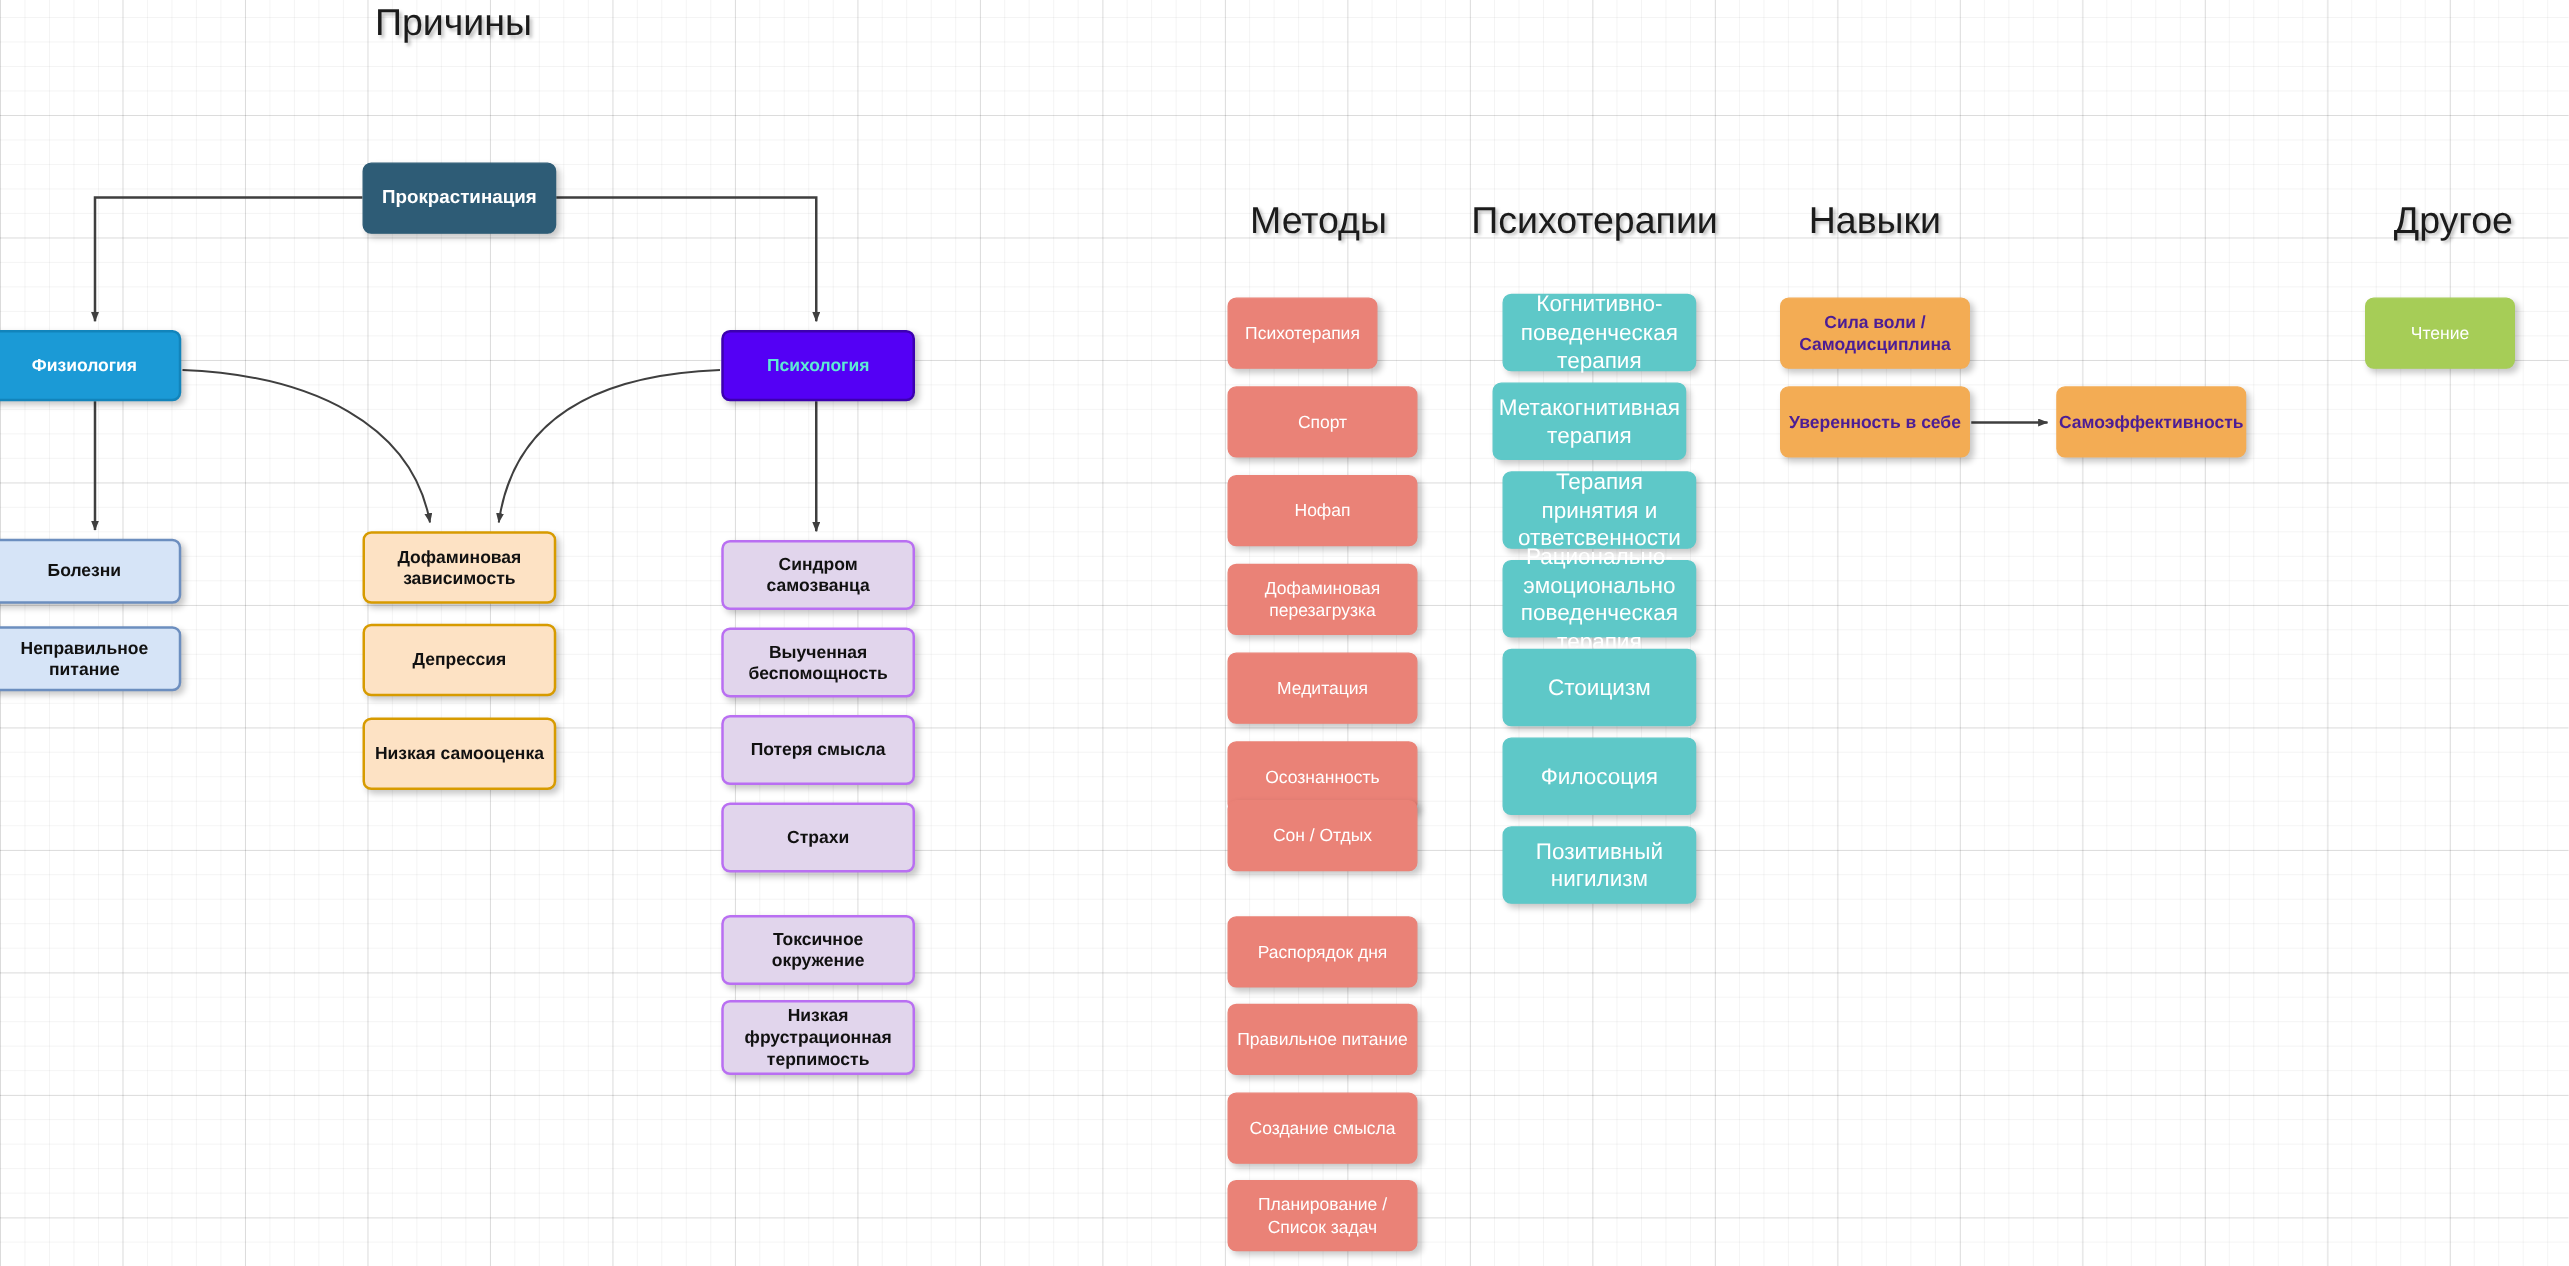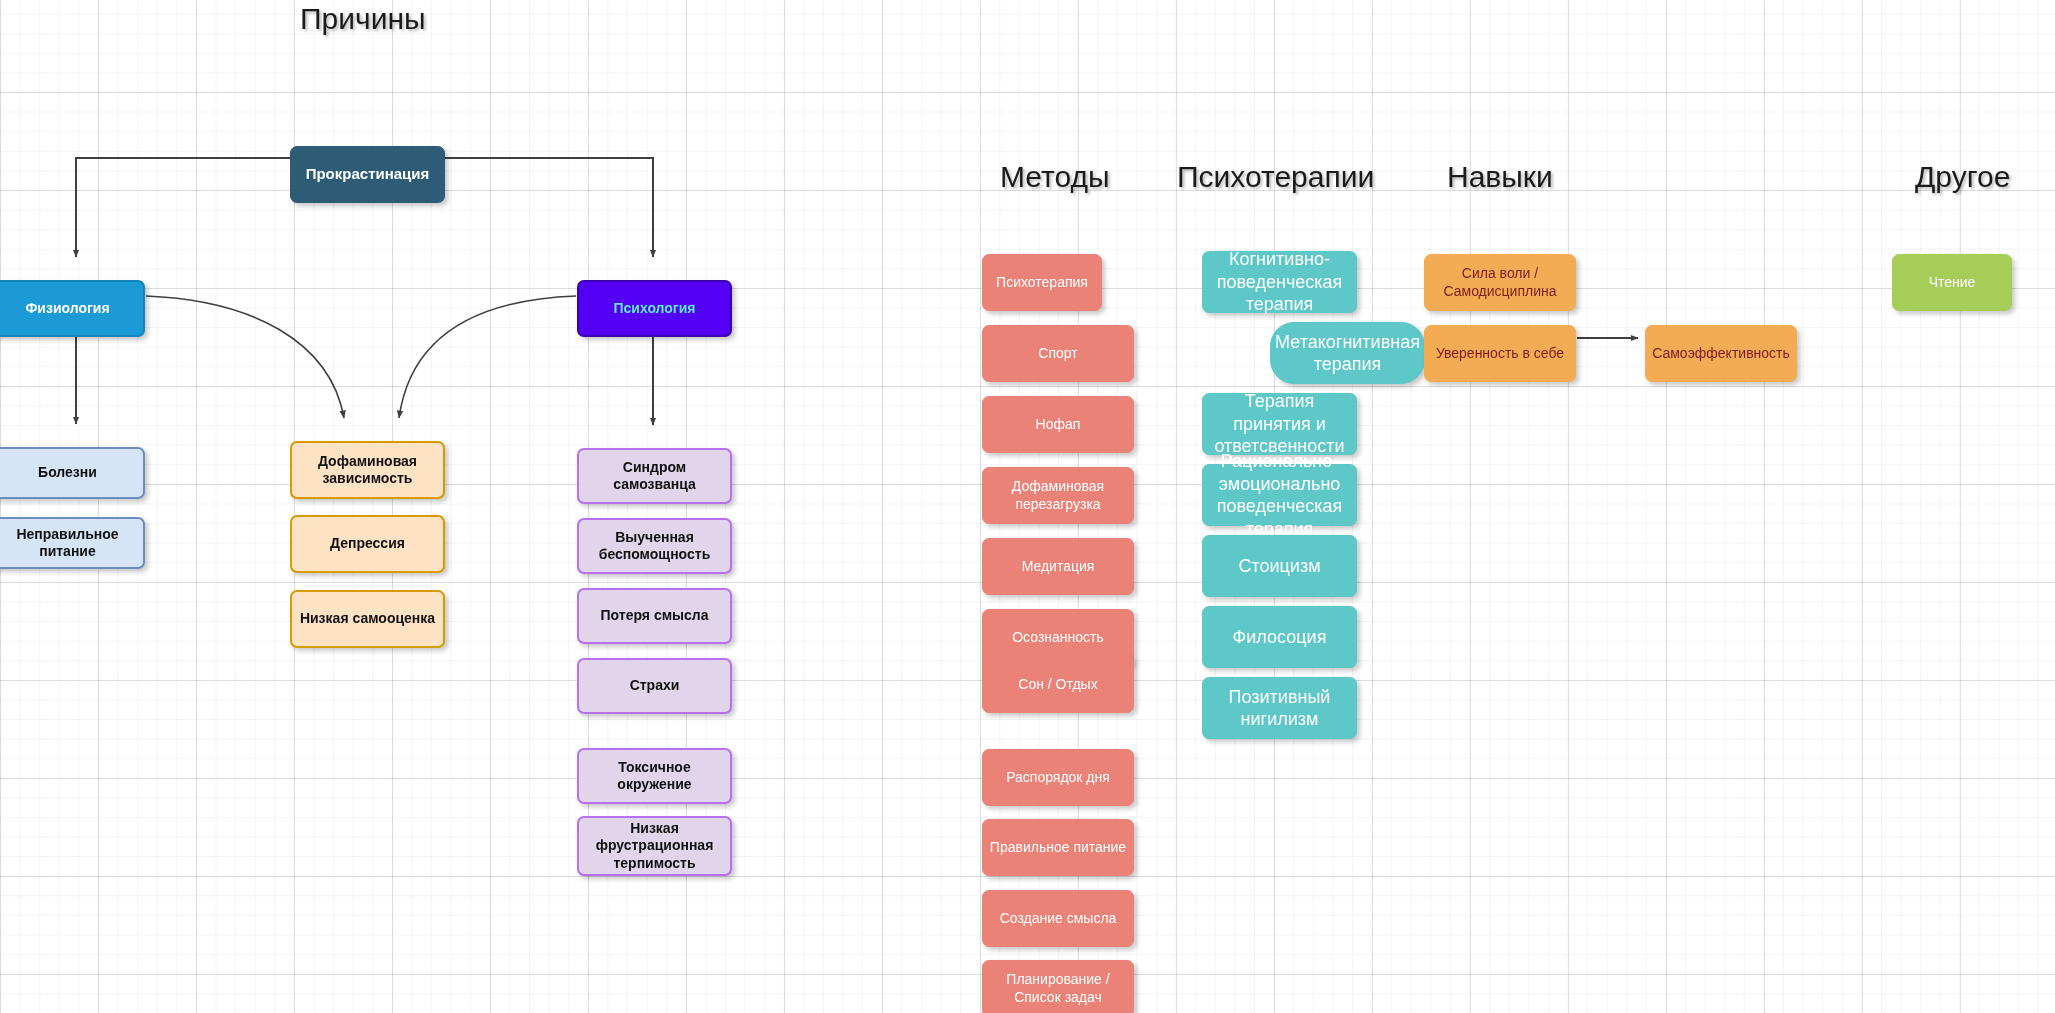--- a/index.html
+++ b/index.html
@@ -36,21 +36,20 @@
     display: flex;
     align-items: center;
     justify-content: center;
     text-align: center;
     border-radius: 7px;
     z-index: 3;
     line-height: 1.25;
     padding: 2px 6px;
     white-space: pre-line;
     box-shadow: 3px 3px 5px rgba(0,0,0,0.22);
-    margin-top: 16px;
   }
   .sect-title {
     position: absolute;
     z-index: 3;
     color: #1b1b1b;
     font-size: 30px;
     font-weight: 400;
     white-space: nowrap;
     text-shadow: 2px 2px 3px rgba(0,0,0,0.28);
   }
@@ -108,22 +107,22 @@
   .n-teal {
     background: #5ec8c8;
     border: 1px solid #5ec8c8;
     color: #ffffff;
     font-weight: normal;
     font-size: 18px;
   }
   .n-amber {
     background: #f3ac54;
     border: 1px solid #f3ac54;
-    color: #7f1d1d;
-    font-weight: normal;
+    color: #4c1d95;
+    font-weight: bold;
     font-size: 14px;
   }
   .n-green {
     background: #a6cd57;
     border: 1px solid #a6cd57;
     color: #ffffff;
     font-weight: normal;
     font-size: 14px;
   }
 </style>
@@ -206,21 +205,21 @@
       <div class="node n-red" style="left: 982px; top: 593px; width: 152px; height: 57px;">Осознанность</div>
       <div class="node n-red" style="left: 982px; top: 640px; width: 152px; height: 57px;">Сон / Отдых</div>
       <div class="node n-red" style="left: 982px; top: 733px; width: 152px; height: 57px;">Распорядок дня</div>
       <div class="node n-red" style="left: 982px; top: 803px; width: 152px; height: 57px;">Правильное питание</div>
       <div class="node n-red" style="left: 982px; top: 874px; width: 152px; height: 57px;">Создание смысла</div>
       <div class="node n-red" style="left: 982px; top: 944px; width: 152px; height: 57px;">Планирование /
 Список задач</div>
       <div class="node n-teal" style="left: 1202px; top: 235px; width: 155px; height: 62px;">Когнитивно-
 поведенческая
 терапия</div>
-      <div class="node n-teal" style="left: 1270px; top: 306px; width: 155px; height: 62px; border-radius: 24px;">Метакогнитивная
+      <div class="node n-teal" style="left: 1194px; top: 306px; width: 155px; height: 62px;">Метакогнитивная
 терапия</div>
       <div class="node n-teal" style="left: 1202px; top: 377px; width: 155px; height: 62px;">Терапия принятия и
 ответсвенности</div>
       <div class="node n-teal" style="left: 1202px; top: 448px; width: 155px; height: 62px;">Рационально-
 эмоционально
 поведенческая
 терапия</div>
       <div class="node n-teal" style="left: 1202px; top: 519px; width: 155px; height: 62px;">Стоицизм</div>
       <div class="node n-teal" style="left: 1202px; top: 590px; width: 155px; height: 62px;">Филосоция</div>
       <div class="node n-teal" style="left: 1202px; top: 661px; width: 155px; height: 62px;">Позитивный нигилизм</div>

